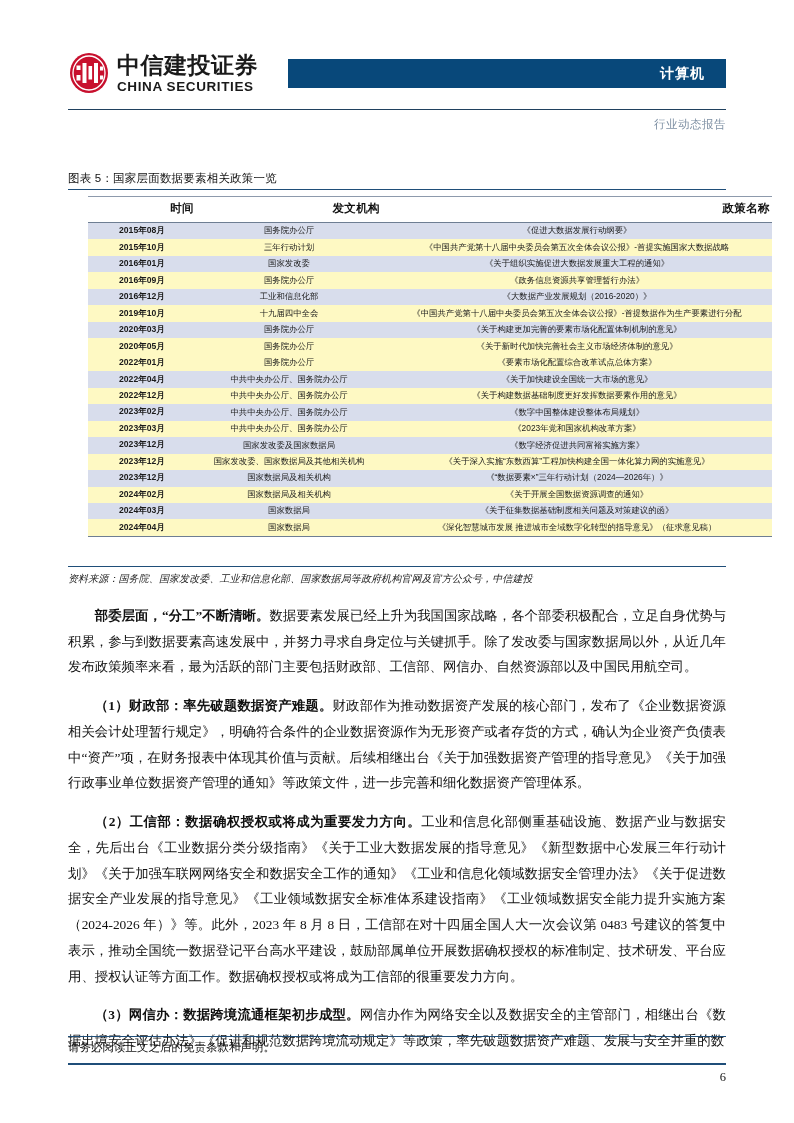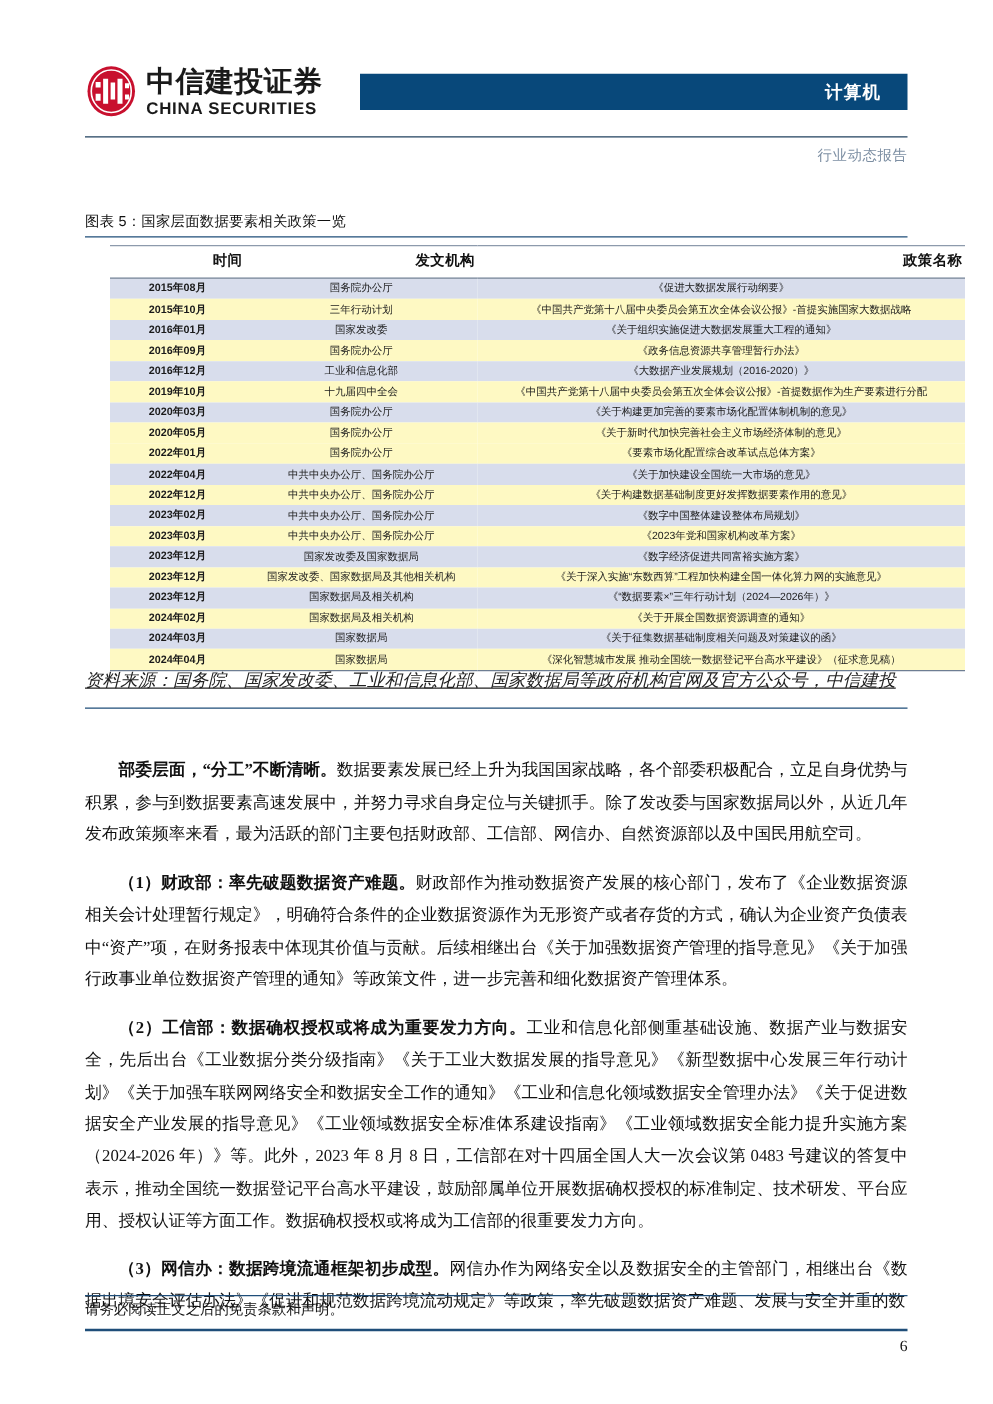--- a/index.html
+++ b/index.html
@@ -189,28 +189,27 @@
     position: absolute;
     left: 68px;
     top: 566px;
     width: 658px;
     height: 0;
     border-top: 1.6px solid #1f4e79;
   }
   .src-note {
     position: absolute;
     left: 68px;
-    top: 536px;
+    top: 572px;
     width: 658px;
     font-family: "Liberation Serif", "DejaVu Serif", serif;
     font-style: italic;
-    font-size: 14px;
+    font-size: 10px;
     color: #222222;
     letter-spacing: 0.1px;
-    text-decoration: underline;
   }
 
   
   .body-text {
     position: absolute;
     left: 68px;
     top: 603px;
     width: 658px;
   }
   .para {
@@ -397,21 +396,21 @@
             <td class="name">《关于开展全国数据资源调查的通知》</td>
           </tr>
           <tr class="odd">
             <td class="time">2024年03月</td>
             <td class="org">国家数据局</td>
             <td class="name">《关于征集数据基础制度相关问题及对策建议的函》</td>
           </tr>
           <tr class="even last">
             <td class="time">2024年04月</td>
             <td class="org">国家数据局</td>
-            <td class="name">《深化智慧城市发展 推动全国统一数据登记平台高水平建设》（征求意见稿）</td>
+            <td class="name">《深化智慧城市发展 推进城市全域数字化转型的指导意见》（征求意见稿）</td>
           </tr>
         </tbody>
     </table>
   </div>
 
   <div class="src-rule"></div>
   <div class="src-note">资料来源：国务院、国家发改委、工业和信息化部、国家数据局等政府机构官网及官方公众号，中信建投</div>
 
   <div class="body-text">
       <p class="para"><span class="lead">部委层面，“分工”不断清晰。</span><span>数据要素发展已经上升为我国国家战略，各个部委积极配合，立足自身优势与积累，参与到数据要素高速发展中，并努力寻求自身定位与关键抓手。除了发改委与国家数据局以外，从近几年发布政策频率来看，最为活跃的部门主要包括财政部、工信部、网信办、自然资源部以及中国民用航空司。</span></p>

